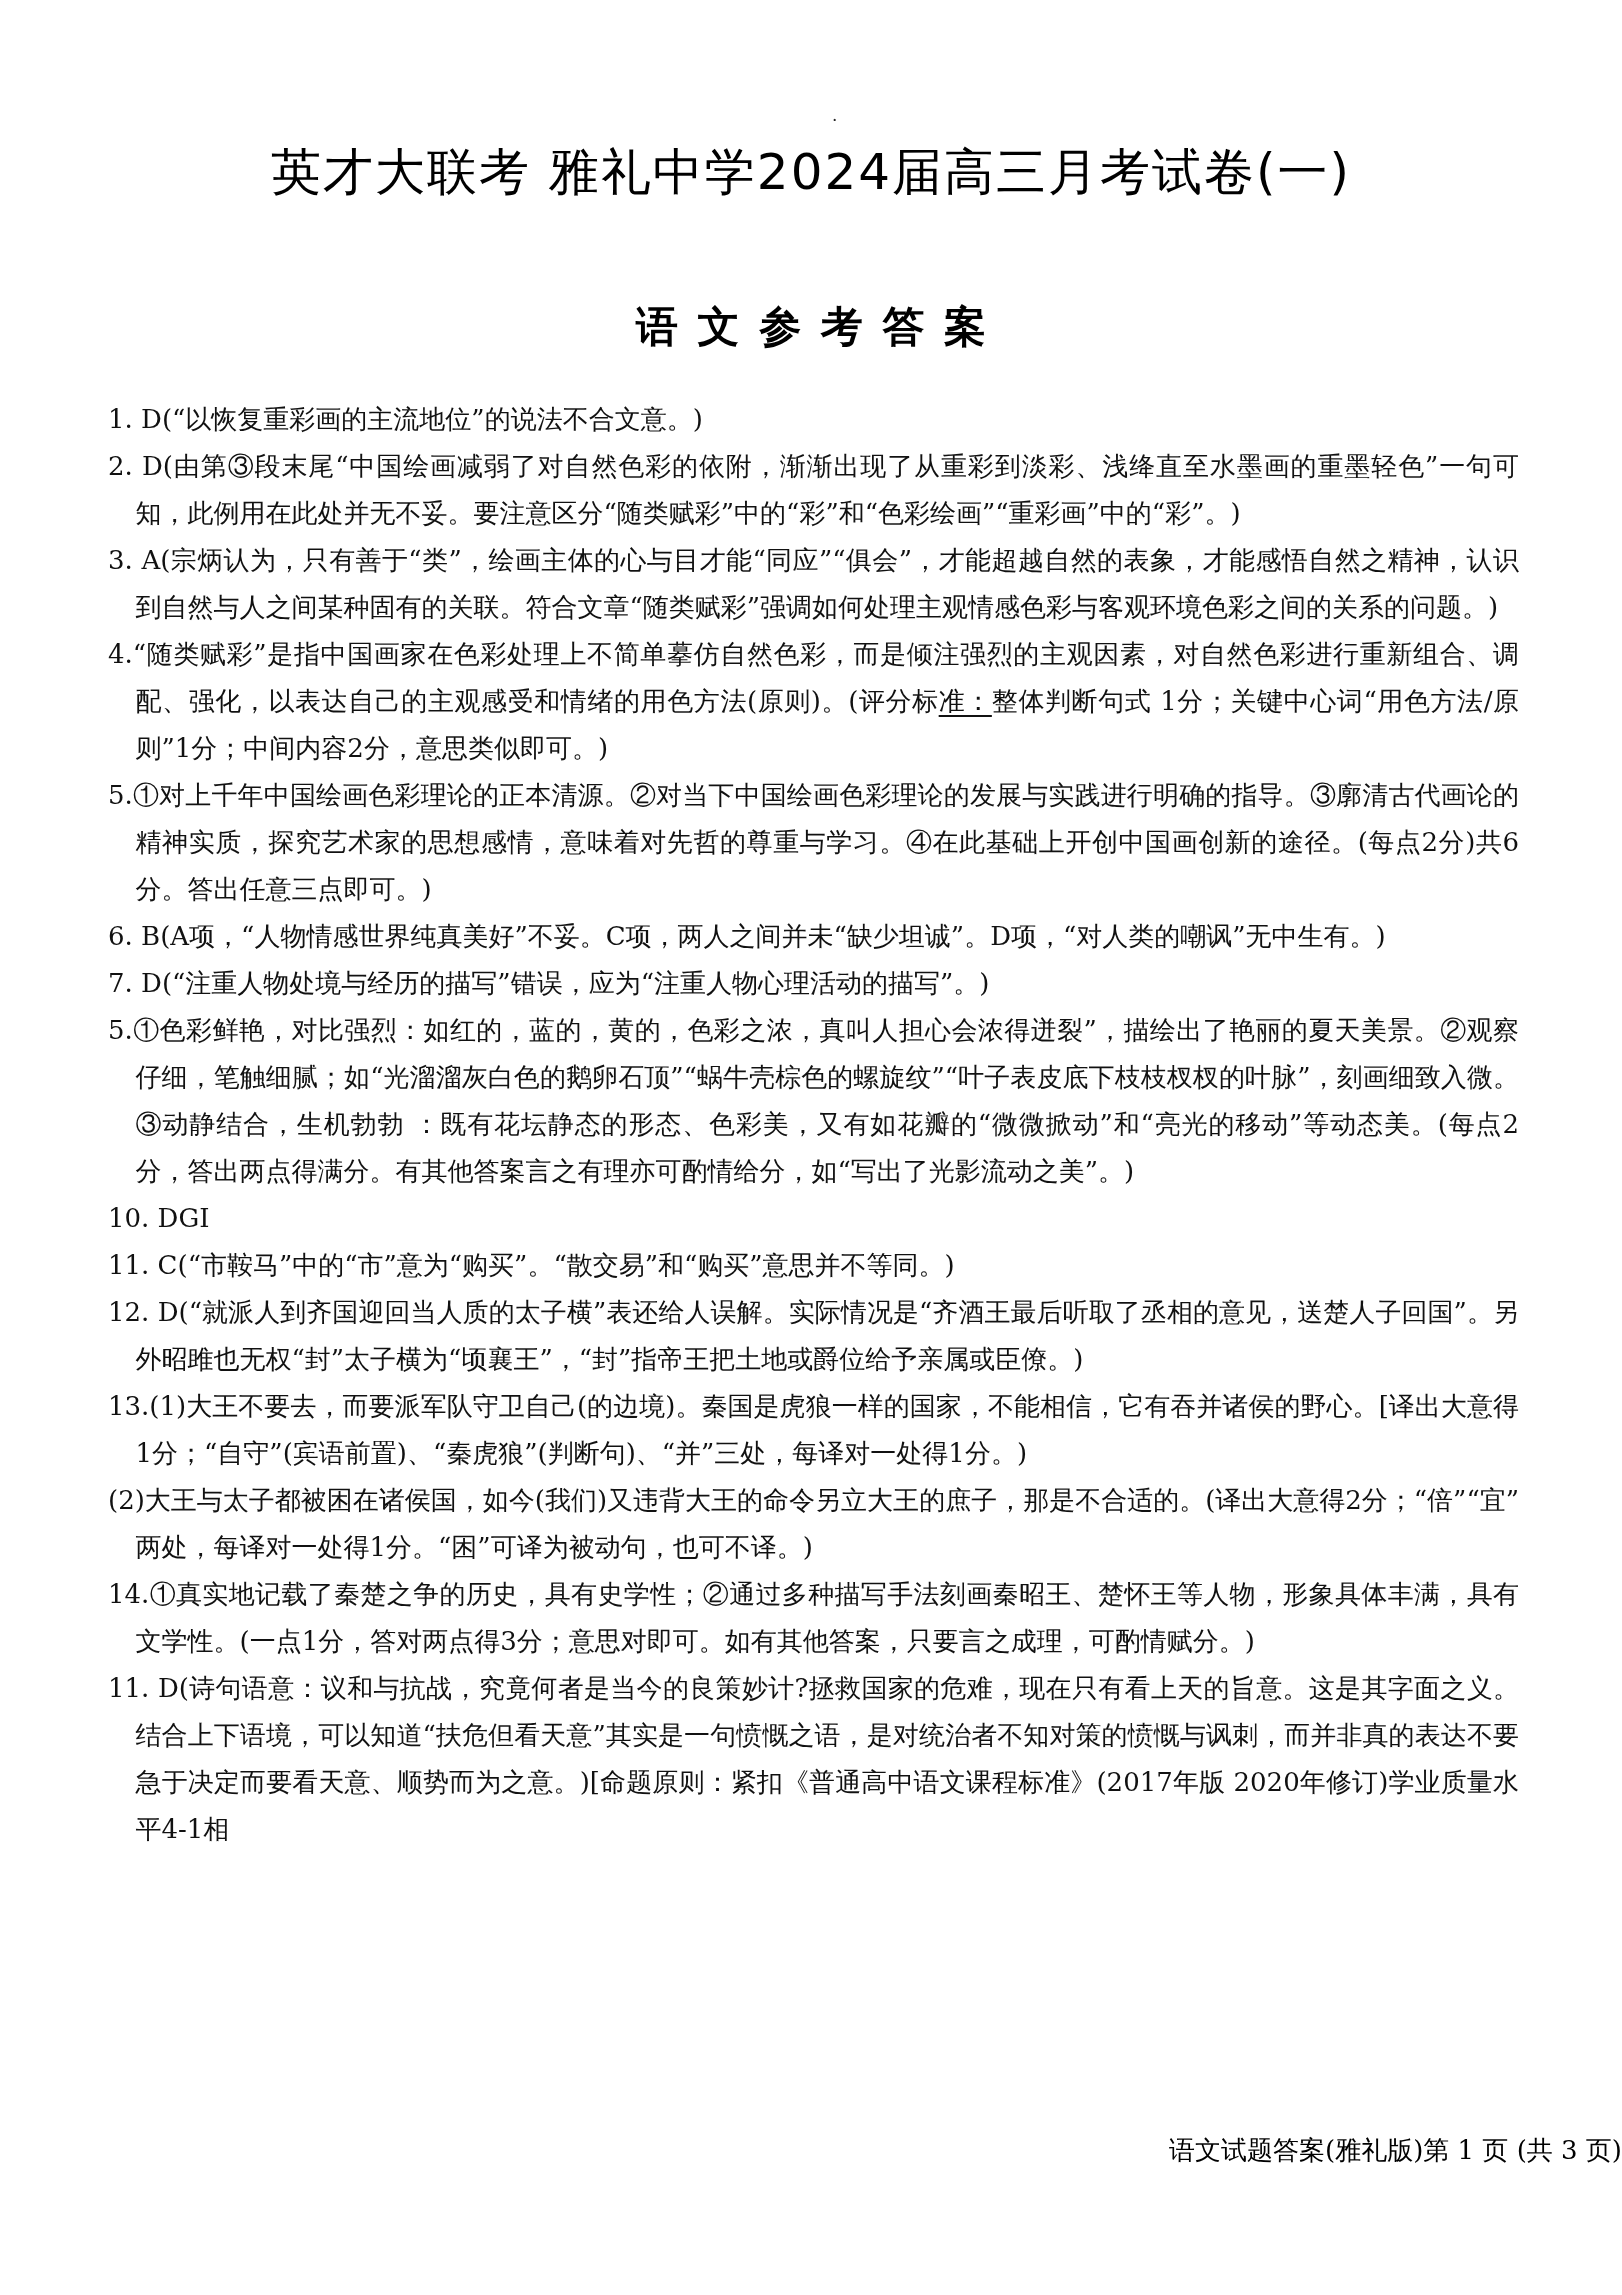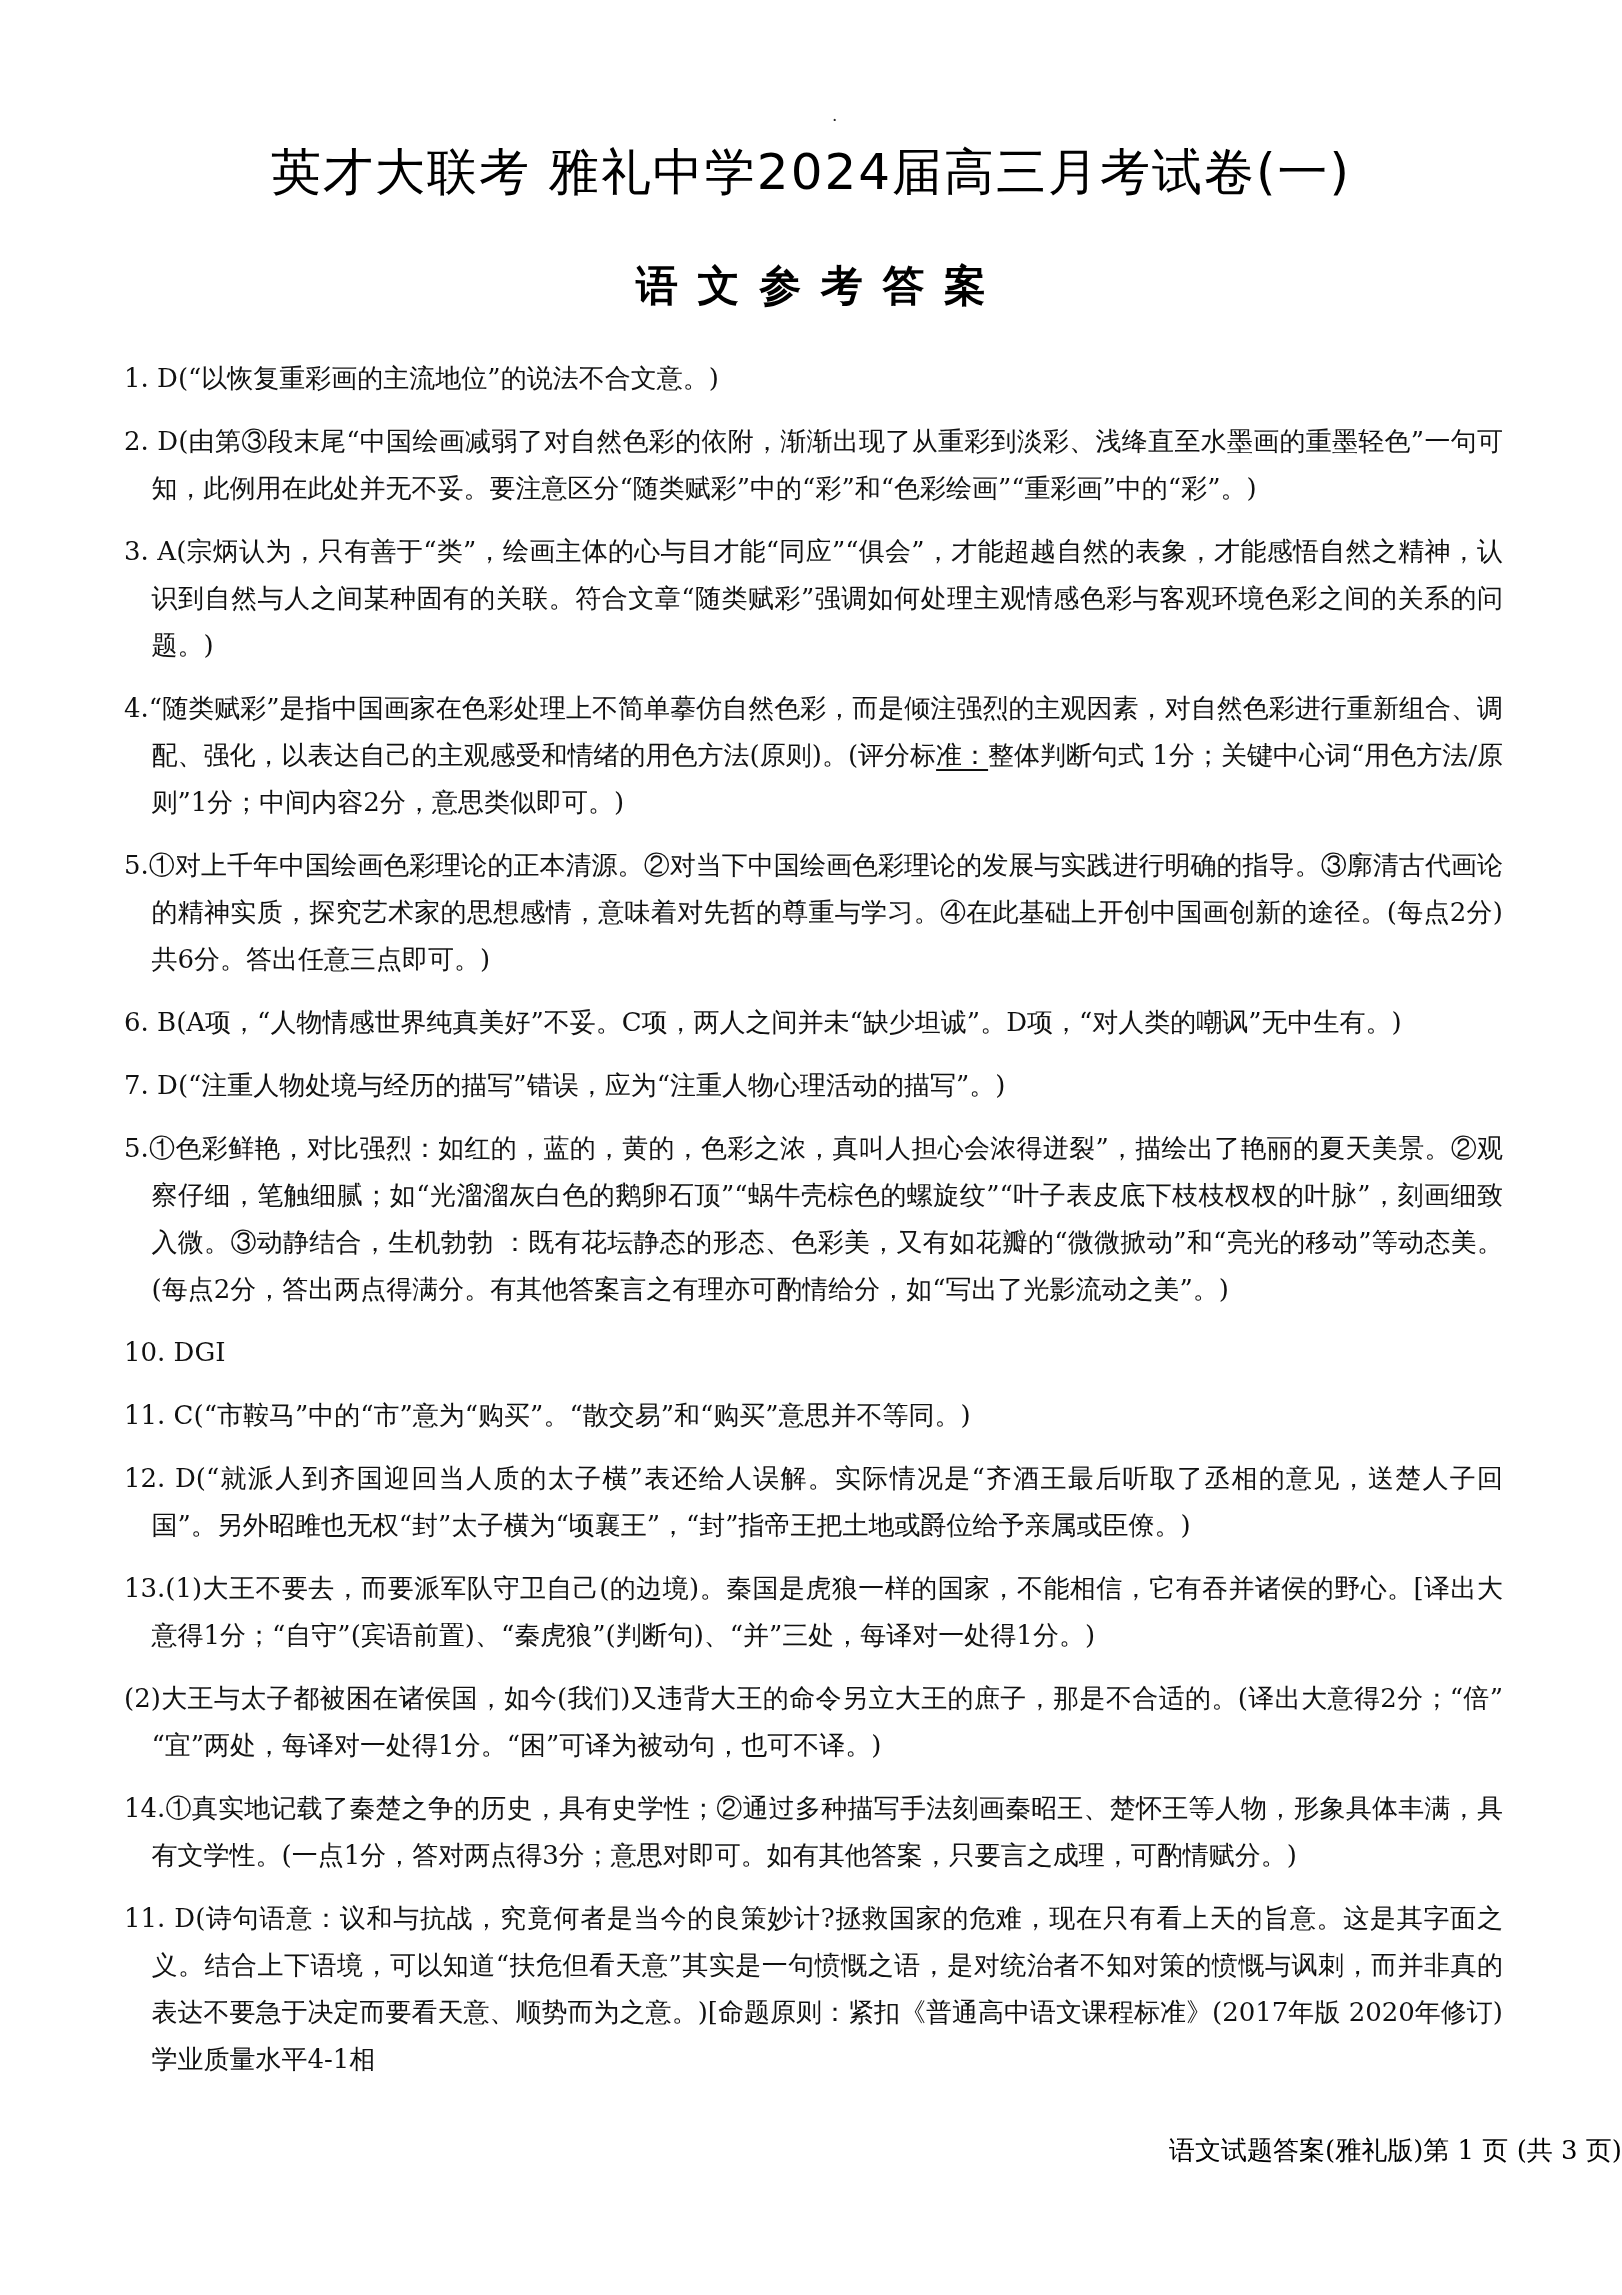--- a/index.html
+++ b/index.html
@@ -23,39 +23,39 @@
     margin:0;
     padding-top:139px;
     text-align:center;
     font-family:"DejaVu Sans","Liberation Sans",sans-serif;
     font-weight:normal;
     font-size:50px;
     letter-spacing:2px;
     color:#000;
   }
   .subtitle{
-    margin:52px 0 0 0;
+    margin:93px 0 0 0;
     text-align:center;
     font-family:"DejaVu Sans","Liberation Sans",sans-serif;
     font-weight:bold;
     font-size:42px;
     letter-spacing:19.6px;
     text-indent:19.6px;
     color:#000;
   }
   .answers{
     margin-top:41px;
     padding:0 103px 0 108px;
     font-size:26px;
     line-height:47px;
     text-align:justify;
     text-justify:inter-ideograph;
   }
   .answer{
-    margin:16px;
+    margin:0;
     padding-left:27.5px;
     text-indent:-27.5px;
   }
   .answer .u{
     text-decoration:underline;
     text-decoration-thickness:2px;
     text-underline-offset:5.2px;
   }
   .footer{
     position:absolute;

